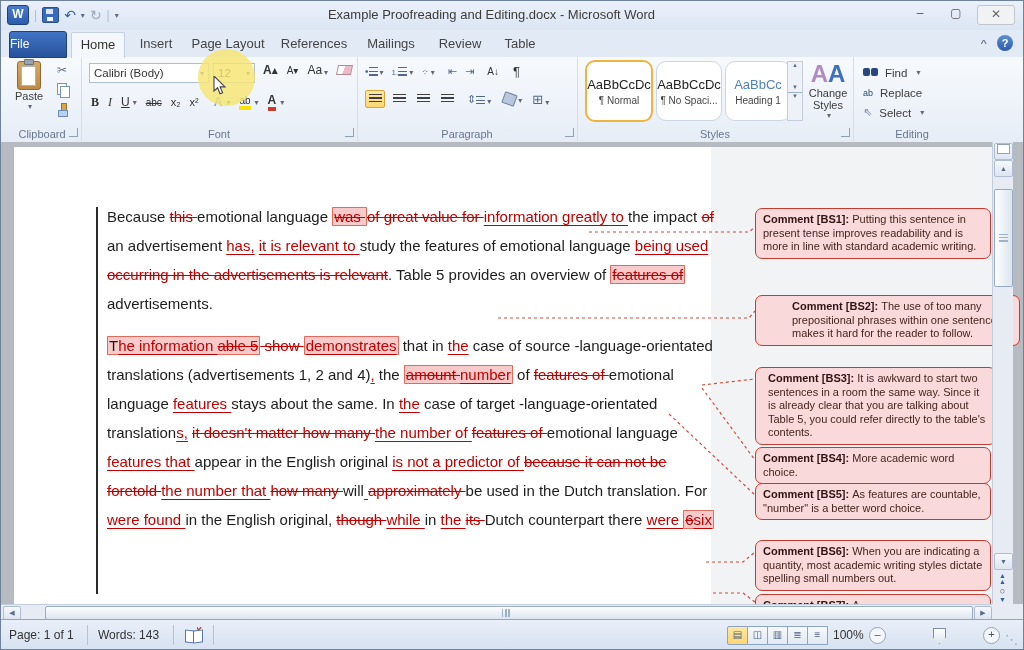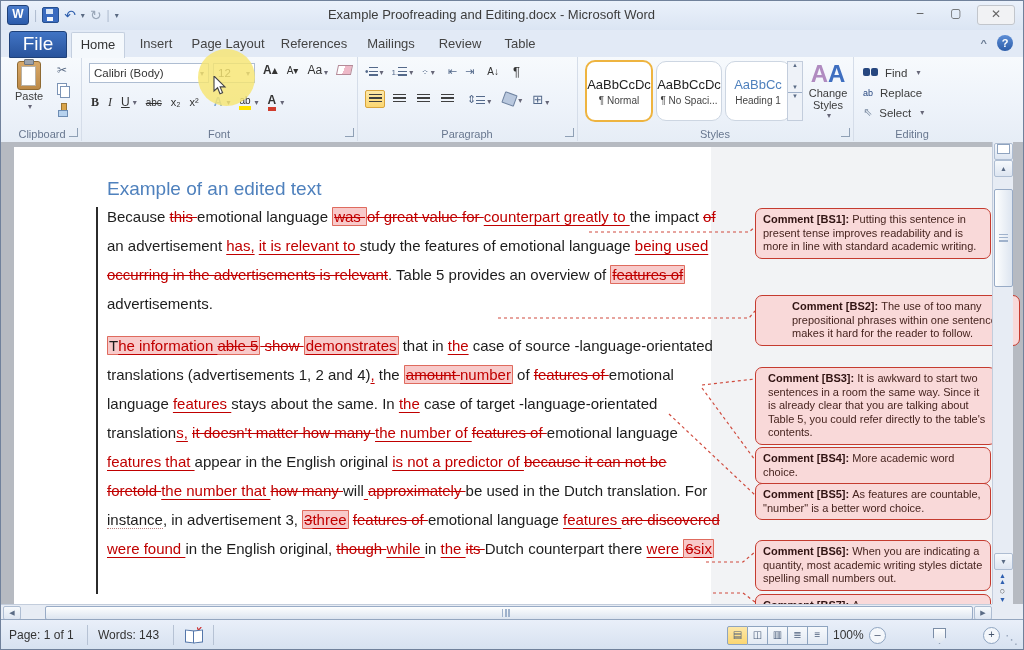--- a/index.html
+++ b/index.html
@@ -15,21 +15,21 @@
   .i-save::after{content:"";position:absolute;left:4px;bottom:1px;width:6px;height:4px;background:#f4f7fb;}
   .qglyph{font-size:14px;line-height:14px;color:#2f5fae;}
   .qglyph.dis{color:#9aa7b8;}
   .qdd{font-size:8px;color:#5a6a82;}
   .wtitle{left:0;top:6px;width:981px;text-align:center;font-size:13px;color:#3c3c3c;}
   .wctrl{top:4px;display:flex;gap:6px;right:8px;align-items:flex-start;}
   .wbtn{width:30px;height:18px;text-align:center;font-size:12px;color:#555;line-height:17px;}
   .wbtn.close{background:#f1f2f4;border:1px solid #c2c6cc;border-radius:3px;width:36px;color:#666;font-weight:bold;}
   
   .tabrow{left:0;top:29px;width:1022px;height:27px;background:#e2eaf6;}
-  .ftab{left:8px;top:1px;width:56px;height:25px;background:linear-gradient(#4174c4,#28539c);border:1px solid #1f4179;border-radius:3px 3px 0 0;color:#fff;font-size:19px;text-align:center;line-height:24px;z-index:45;}
+  .ftab{left:8px;top:1px;width:56px;height:25px;background:linear-gradient(#4174c4,#28539c);border:1px solid #1f4179;border-radius:3px 3px 0 0;color:#fff;font-size:12px;line-height:24px;z-index:45;}
   .rtab{top:2px;height:25px;font-size:13px;color:#444;text-align:center;line-height:24px;z-index:45;}
   .rtab.active{background:#f4f8fc;border:1px solid #c4cfdf;border-bottom:none;border-radius:2px 2px 0 0;color:#333;}
   .hlcircle{left:197px;top:19px;width:57px;height:57px;border-radius:50%;background:#f6e571;opacity:.82;z-index:40;}
   .cursor{left:212px;top:46px;z-index:60;}
   .ribctl{top:34px;display:flex;gap:10px;right:10px;align-items:center;z-index:46;}
   .caretup{color:#6a7b93;font-size:11px;font-weight:bold;transform:scaleY(.8);}
   .helpbtn{width:16px;height:16px;border-radius:50%;background:linear-gradient(#5d8ed6,#2d5da9);color:#fff;font-size:11px;font-weight:bold;text-align:center;line-height:16px;}
   
   .ribbon{left:0;top:56px;width:1022px;height:85px;background:linear-gradient(#f7fafd,#eef3fa 55%,#e6edf6);border-bottom:1px solid #b9c6d8;}
   .grp{position:absolute;top:0;height:84px;border-right:1px solid #d5dde9;}
@@ -310,37 +310,35 @@
         <span class="dd8">▾</span>
       </div>
       <div class="grp-label">Editing</div>
     </div>
   </div>
 
   <div class="abs doc-clip">
     <div class="doc-layer">
       <div class="abs page"></div>
       <div class="abs markup"></div>
-      <div class="abs docheading">Example of an edited text</div>
       <div class="abs changebar"></div>
       <div class="abs doc-text">
           <div class="para">
-            <div class="line"><span class="r-t">Because </span><span class="r-d">this </span><span class="r-t">emotional language </span><span class="anchor"><span class="r-d">was </span></span><span class="r-d">of great value for </span><span class="r-i">counterpart greatly to </span><span class="r-t">the impact </span><span class="r-d">of</span></div>
+            <div class="line"><span class="r-t">Because </span><span class="r-d">this </span><span class="r-t">emotional language </span><span class="anchor"><span class="r-d">was </span></span><span class="r-d">of great value for </span><span class="r-i">information greatly to </span><span class="r-t">the impact </span><span class="r-d">of</span></div>
             <div class="line"><span class="r-t">an advertisement </span><span class="r-i">has,</span><span class="r-t"> </span><span class="r-i">it is relevant to </span><span class="r-t">study the features of emotional language </span><span class="r-i">being used</span></div>
             <div class="line"><span class="r-d">occurring in the  advertisements is relevant</span><span class="r-t">. Table 5 provides an overview of </span><span class="anchor"><span class="r-d">features of</span></span></div>
             <div class="line"><span class="r-t">advertisements.</span></div>
           </div>
           <div class="para2">
             <div class="line"><span class="anchor"><span class="r-t">T</span><span class="r-i">he information </span><span class="r-d">able 5</span></span><span class="r-d"> show </span><span class="anchor"><span class="r-i">demonstrates</span></span><span class="r-t"> that in </span><span class="r-i">the</span><span class="r-t"> case of source -language-orientated</span></div>
             <div class="line"><span class="r-t">translations (advertisements 1, 2 and 4)</span><span class="r-i">,</span><span class="r-t"> the </span><span class="anchor"><span class="r-d">amount </span><span class="r-i">number</span></span><span class="r-t"> of </span><span class="r-d">features of </span><span class="r-t">emotional</span></div>
             <div class="line"><span class="r-t">language </span><span class="r-i">features </span><span class="r-t">stays about the same. In </span><span class="r-i">the</span><span class="r-t"> case of target -language-orientated</span></div>
             <div class="line"><span class="r-t">translation</span><span class="r-i">s,</span><span class="r-t"> </span><span class="r-d">it doesn't matter how many </span><span class="r-i">the number of </span><span class="r-d">features of </span><span class="r-t">emotional language</span></div>
             <div class="line"><span class="r-i">features that </span><span class="r-t">appear in the English original </span><span class="r-i">is not a predictor of </span><span class="r-d">because it can not be</span></div>
             <div class="line"><span class="r-d">foretold </span><span class="r-i">the number that </span><span class="r-d">how many </span><span class="r-t">will</span><span class="r-i"> </span><span class="r-d">approximately </span><span class="r-t">be used in the Dutch translation. For</span></div>
-            <div class="line"><span class="r-dot">instance</span><span class="r-t">, in advertisement 3, </span><span class="anchor"><span class="r-d">3</span><span class="r-i">three</span></span><span class="r-t"> </span><span class="r-d">features of </span><span class="r-t">emotional language </span><span class="r-i">features </span><span class="r-d">are discovered</span></div>
             <div class="line"><span class="r-i">were found </span><span class="r-t">in the English original, </span><span class="r-d">though </span><span class="r-i">while </span><span class="r-t">in </span><span class="r-i">the </span><span class="r-d">its </span><span class="r-t">Dutch counterpart there </span><span class="r-i">were </span><span class="anchor"><span class="r-d">6</span><span class="r-i">six</span></span></div>
           </div>
         </div>
       <div>
           <div class="comment" style="top: 207px;"><b>Comment [BS1]: </b>Putting this sentence in present tense improves readability and is more in line with standard academic writing.</div>
           <div class="comment" style="top: 294px; padding-left: 36px;"><b>Comment [BS2]: </b>The use of too many prepositional phrases within one sentence makes it hard for the reader to follow.</div>
           <div class="comment" style="top: 366px; padding-left: 12px;"><b>Comment [BS3]: </b>It is awkward to start two sentences in a room the same way. Since it is already clear that you are talking about Table 5, you could refer directly to the table's contents.</div>
           <div class="comment" style="top: 446px;"><b>Comment [BS4]: </b>More academic word choice.</div>
           <div class="comment" style="top: 482px;"><b>Comment [BS5]: </b>As features are countable, "number" is a better word choice.</div>
           <div class="comment" style="top: 539px;"><b>Comment [BS6]: </b>When you are indicating a quantity,  most academic writing styles dictate spelling small numbers out.</div>

